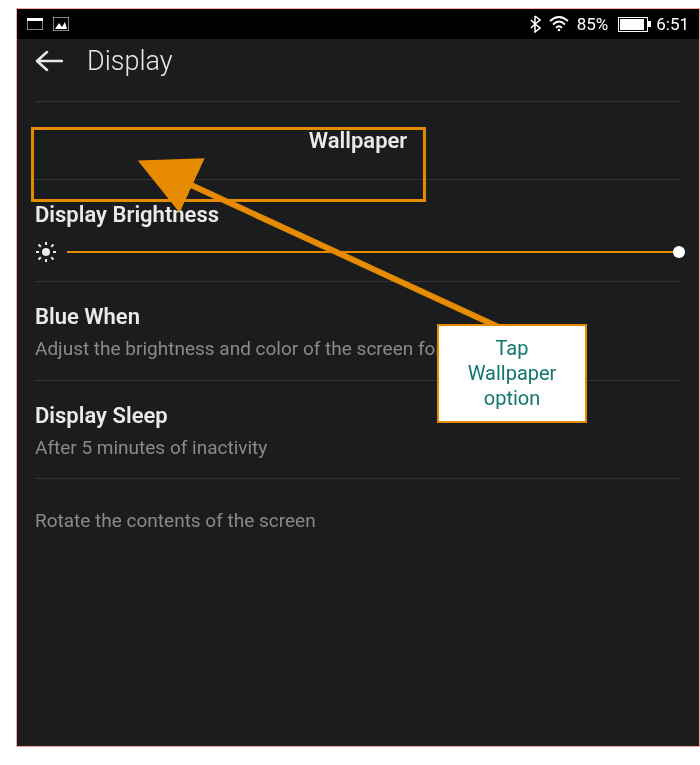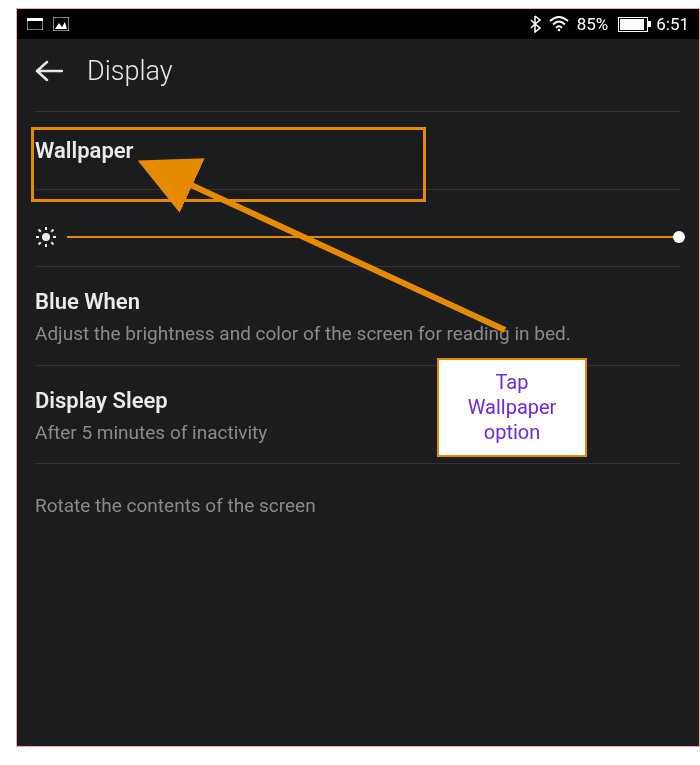--- a/index.html
+++ b/index.html
@@ -65,21 +65,21 @@
     }
     .battery-fill {
       position: absolute;
       left: 1px; top: 1px; bottom: 1px;
       width: 85%;
       background: #fff;
     }
     
     .header {
       display: flex;
-      padding: 16px 18px 24px 18px;
+      padding: 6px 18px 24px 18px;
       gap: 24px;
     }
     .back-arrow {
       color: #e8e8e8;
       display: flex;
       align-items: center;
     }
     .header-title {
       color: #e8e8e8;
       font-size: 27px;
@@ -90,20 +90,21 @@
       padding: 0 18px;
     }
     .item {
       border-bottom: 1px solid #333;
       padding: 22px 0 18px 0;
     }
     .item:first-child {
       border-top: 1px solid #333;
       padding-top: 26px;
       padding-bottom: 26px;
+      text-align: center;
     }
     .item-title {
       color: #eaeaea;
       font-size: 22px;
       font-weight: 600;
     }
     .item-sub {
       color: #8a8a8a;
       font-size: 19px;
       margin-top: 8px;
@@ -142,27 +143,26 @@
     .highlight {
       position: absolute;
       border: 3px solid #e68a00;
       pointer-events: none;
     }
     
     .callout {
       position: absolute;
       background: #fff;
       border: 2px solid #e68a00;
-      color: #6d28d9;
+      color: #0f766e;
       font-size: 20px;
       text-align: center;
       line-height: 1.25;
       padding: 10px 16px;
       width: 150px;
-      margin-top: 34px;
     }
     
     .arrow-svg {
       position: absolute;
       pointer-events: none;
     }
   </style>
 </head>
 <body>
 
@@ -212,20 +212,21 @@
         </svg>
     </span>
     <span class="header-title">Display</span>
   </div>
 
   <div class="settings">
     <div class="item">
       <div class="item-title">Wallpaper</div>
     </div>
     <div class="item">
+      <div class="item-title">Display Brightness</div>
       <div class="slider-row">
         <span class="brightness-sun">
           <svg width="22" height="22" viewBox="0 0 22 22">
               <circle cx="11" cy="11" r="4" fill="#eaeaea"></circle>
               <g stroke="#eaeaea" stroke-width="2">
                 <line x1="11" y1="1" x2="11" y2="4"></line>
                 <line x1="11" y1="18" x2="11" y2="21"></line>
                 <line x1="1" y1="11" x2="4" y2="11"></line>
                 <line x1="18" y1="11" x2="21" y2="11"></line>
                 <line x1="3.5" y1="3.5" x2="5.8" y2="5.8"></line>

